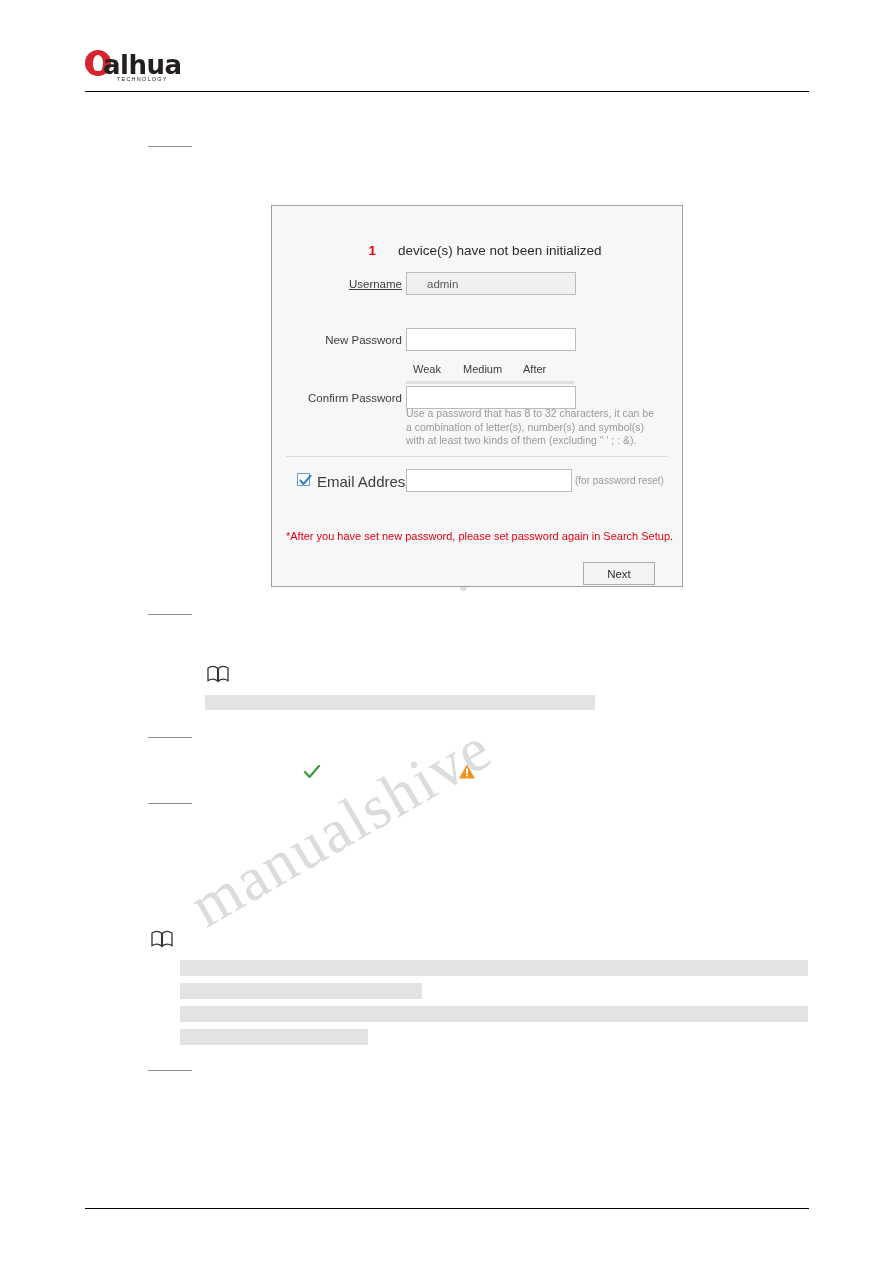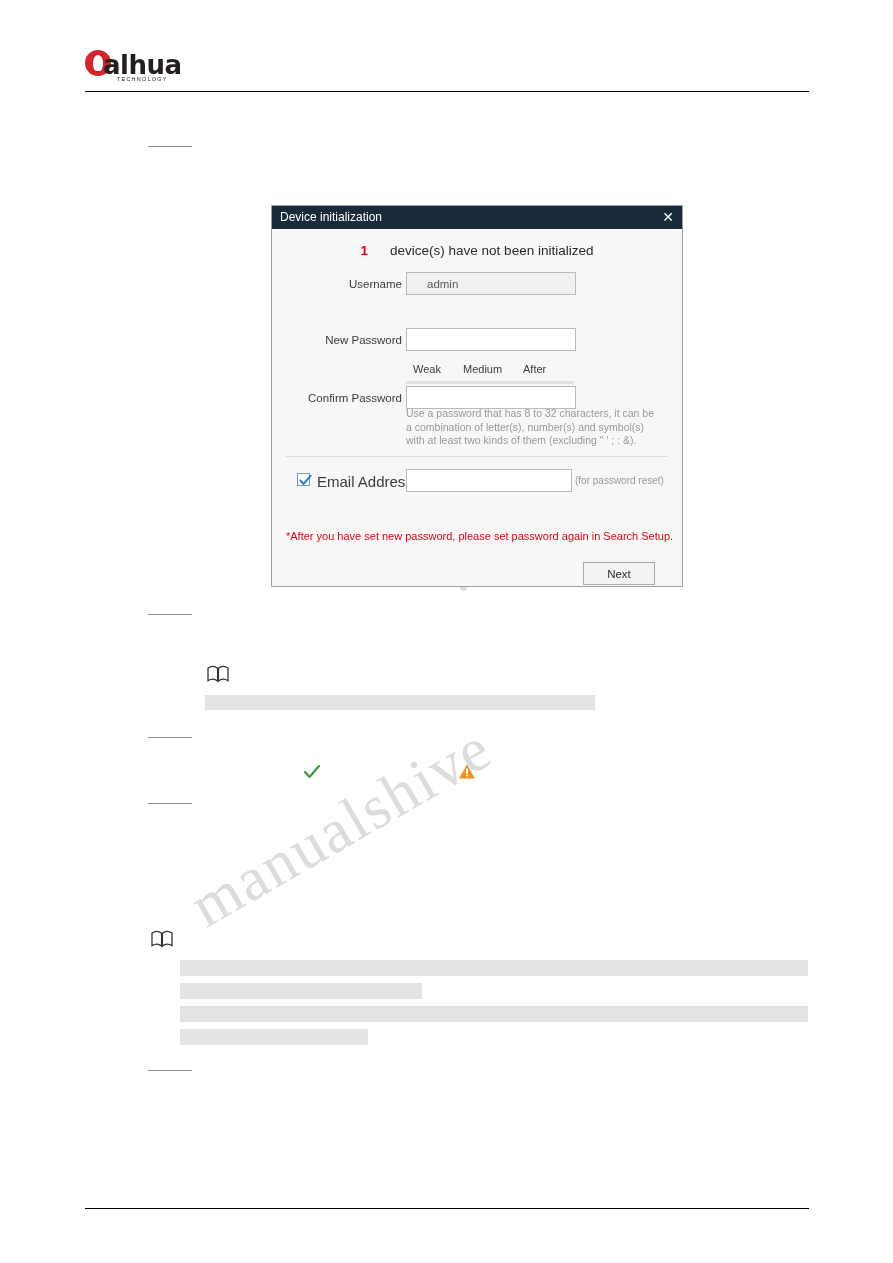--- a/index.html
+++ b/index.html
@@ -160,21 +160,21 @@
     position: absolute;
     left: 0;
     top: 23px;
     right: 0;
     bottom: 0;
     background: #f7f7f7;
   }
 
   .notinit-row {
     position: absolute;
-    left: 0;
+    left: 8px;
     top: 14px;
     width: 410px;
     text-align: center;
     font-size: 13.5px;
     color: #2b2b2b;
   }
   .notinit-count {
     color: #e60012;
     font-weight: bold;
     margin-right: 22px;
@@ -363,32 +363,28 @@
   </svg>
 </div>
 <div class="bar" style="left:180px; top:960px; width:628px; height:16px;"></div>
 <div class="bar" style="left:180px; top:983px; width:242px; height:16px;"></div>
 <div class="bar" style="left:180px; top:1006px; width:628px; height:16px;"></div>
 <div class="bar" style="left:180px; top:1029px; width:188px; height:16px;"></div>
 
 <div class="footer-rule"></div>
 
 <div class="dialog">
-  <div class="dialog-titlebar">
-    <div class="dialog-title">Device initialization</div>
-    <div class="dialog-close">✕</div>
-  </div>
 
   <div class="dialog-body">
 
     <div class="notinit-row">
       <span class="notinit-count">1</span><span>device(s) have not been initialized</span>
     </div>
 
-    <div class="form-label" style="left:30px; top:49px; width:100px;">Username</div>
+    <div class="form-label" style="left:30px; top:49px; width:100px;text-decoration:underline;">Username</div>
     <input class="form-input readonly" readonly="" style="left: 134px; top: 43px; width: 170px;" value="admin">
 
     <div class="form-label" style="left:20px; top:105px; width:110px;">New Password</div>
     <input class="form-input" type="password" style="left: 134px; top: 99px; width: 170px;" value="">
 
     <div class="strength-row">
       <div class="strength-label s-weak">Weak</div>
       <div class="strength-label s-med">Medium</div>
       <div class="strength-label s-strong">After</div>
     </div>

